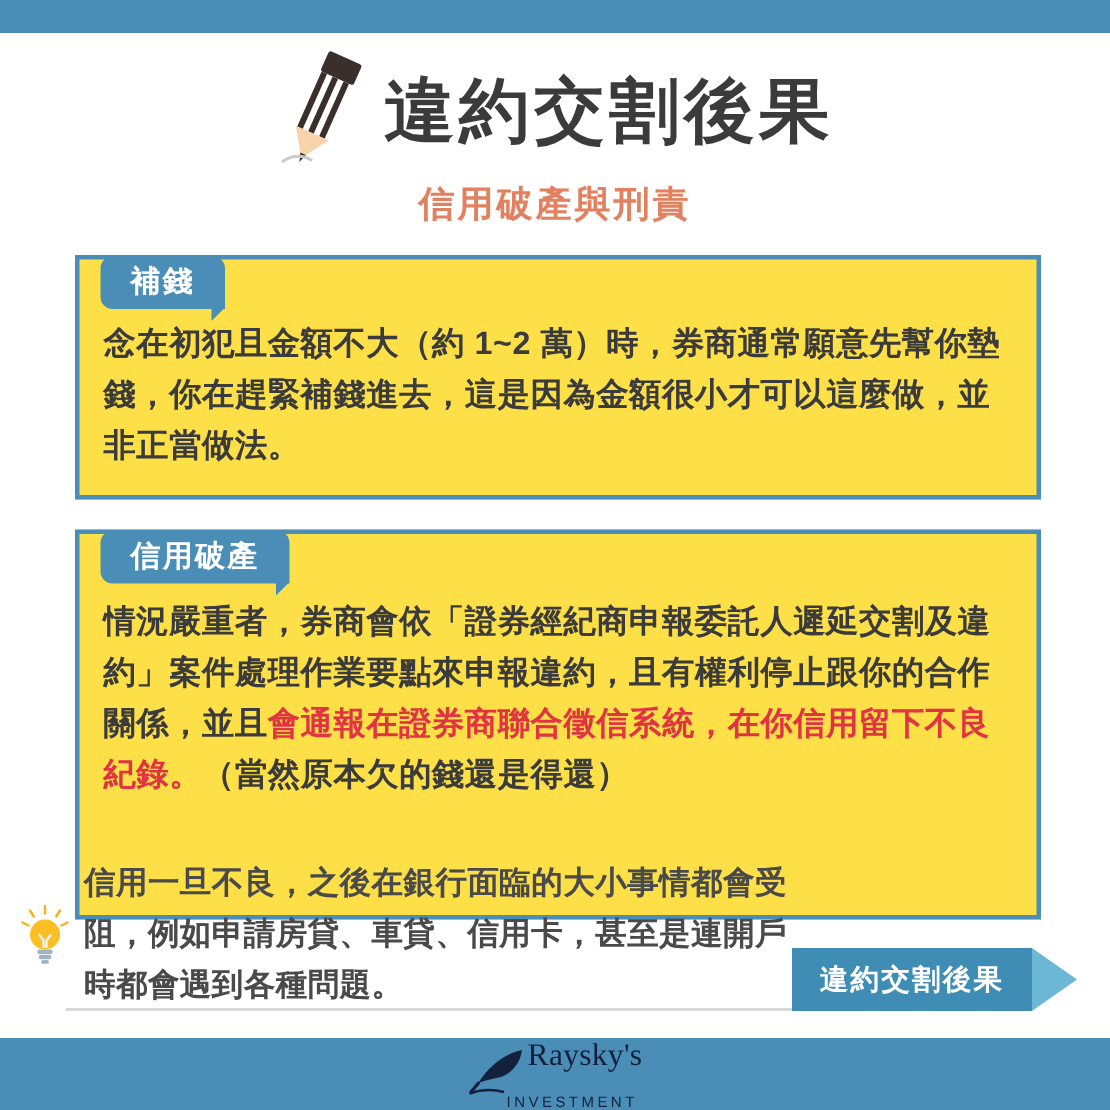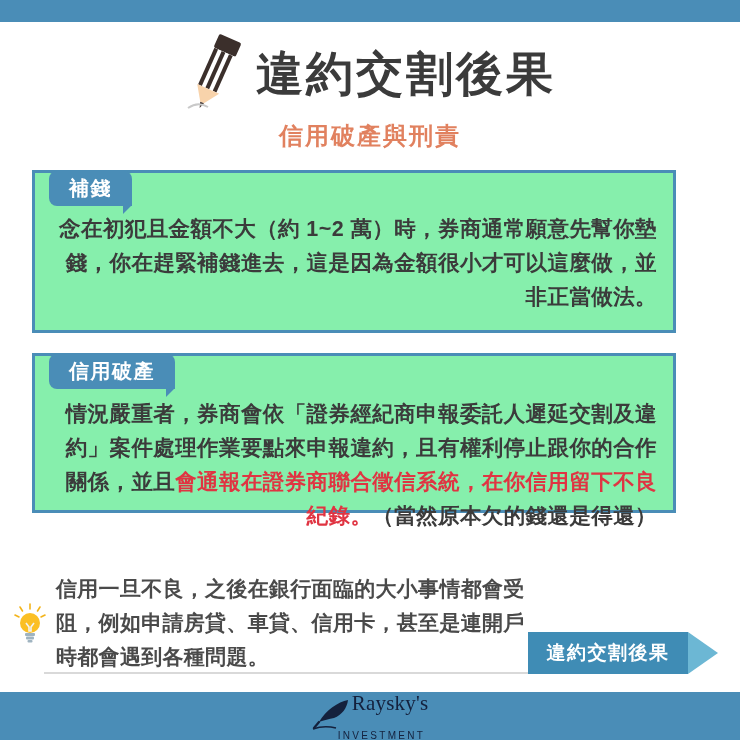--- a/index.html
+++ b/index.html
@@ -88,28 +88,28 @@
     font-size: 24px;
     font-weight: bold;
     color: #e1815f;
     letter-spacing: 2px;
     margin-top: 4px;
   }
 
   
   .card {
     position: absolute;
-    left: 32px;
+    left: 50px;
     width: 644px;
     border: 3px solid #4a8db7;
     box-sizing: border-box;
-    background: #86efac;
+    background: #fde047;
   }
   #card-1 { top: 170px; height: 163px; }
-  #card-2 { top: 353px; height: 160px; }
+  #card-2 { top: 353px; height: 260px; }
 
   .card-label {
     position: absolute;
     top: -2px;
     left: 14px;
     background: #4a8db7;
     color: #ffffff;
     font-size: 20px;
     font-weight: bold;
     letter-spacing: 1.5px;
@@ -130,21 +130,20 @@
   }
 
   .card-body {
     font-size: 21.5px;
     font-weight: bold;
     color: #3b3b3b;
     line-height: 1.58;
     letter-spacing: 0.4px;
     padding: 0 16px;
     box-sizing: border-box;
-    text-align: right;
   }
   #card-1 .card-body { padding-top: 40px; }
   #card-2 .card-body { padding-top: 42px; }
 
   .hl-red { color: #e03442; }
 
   
   .note {
     position: absolute;
     left: 0; top: 572px;

